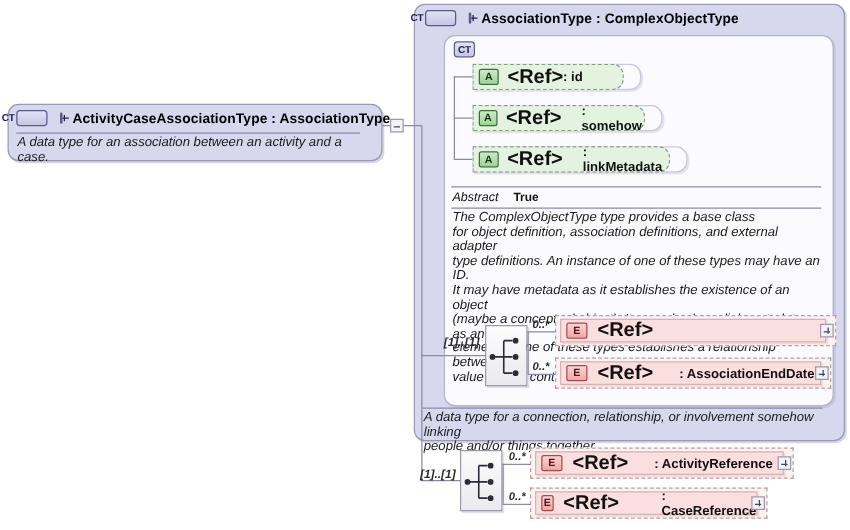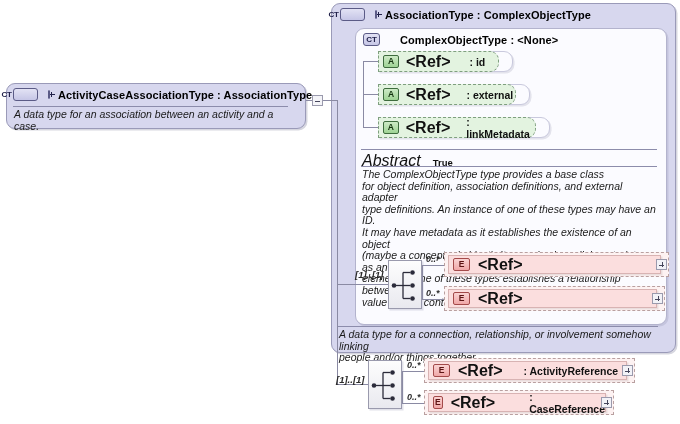--- a/index.html
+++ b/index.html
@@ -184,21 +184,21 @@
     color:#2a2a2a;white-space:nowrap;
   }
   .card-occ{
     position:absolute;
     font-size:9px;font-style:italic;font-weight:bold;
     color:#2a2a2a;white-space:nowrap;
   }
 
   
   .abs-row{position:absolute;white-space:nowrap;}
-  .abs-k{font-size:16px;font-style:italic;color:#111;}
+  .abs-k{font-size:10px;font-style:italic;color:#111;}
   .abs-v{font-size:9.5px;font-weight:bold;color:#111;margin-left:9px;}
 </style>
 </head>
 <body>
 
 <div class="canvas">
 
   <div class="panel" style="left:331px;top:3px;width:345px;height:350px;"></div>
 
   <div class="title-row" style="left:340px;top:8px;">
@@ -208,41 +208,40 @@
     </span>
     <span class="title-text">AssociationType : ComplexObjectType</span>
   </div>
 
   <div class="panel-inner" style="left:355px;top:28px;width:312px;height:297px;"></div>
 
   <div class="title-row" style="left:363px;top:33px;">
     <span class="badge-ct plain">
       <span>CT</span>
     </span>
-    <span class="title-text small">ComplexObjectType : &lt;None&gt;</span>
   </div>
 
   <div class="ln-v" style="left:363px;top:61px;height:66px;"></div>
   <div class="ln-h" style="left:363px;top:61px;width:15px;"></div>
   <div class="ln-h" style="left:363px;top:94px;width:15px;"></div>
   <div class="ln-h" style="left:363px;top:127px;width:15px;"></div>
 
   <div class="attr-row" style="left:378px;top:51px;width:135px;">
     <div class="attr-inner" style="left:-1px;width:121px;">
       <span class="badge-a">A</span>
       <span class="ref-lbl">&lt;Ref&gt;</span>
-      <span class="nm-lbl" style="margin-left:19px;">: id</span>
+      <span class="nm-lbl" style="margin-left:0;">: id</span>
     </div>
   </div>
 
   <div class="attr-row" style="left:378px;top:84px;width:152px;">
     <div class="attr-inner" style="left:-1px;width:138px;">
       <span class="badge-a">A</span>
       <span class="ref-lbl">&lt;Ref&gt;</span>
-      <span class="nm-lbl" style="margin-left:16px;">: external</span>
+      <span class="nm-lbl" style="margin-left:16px;">: somehow</span>
     </div>
   </div>
 
   <div class="attr-row" style="left:378px;top:117px;width:172px;">
     <div class="attr-inner" style="left:-1px;width:158px;">
       <span class="badge-a">A</span>
       <span class="ref-lbl">&lt;Ref&gt;</span>
       <span class="nm-lbl" style="margin-left:16px;">: linkMetadata</span>
     </div>
   </div>
@@ -292,20 +291,21 @@
     </div>
     <div class="elem-plus" style="left:212px;top:7px;"></div>
   </div>
 
   <span class="card-occ" style="left:426px;top:288px;">0..*</span>
   <div class="elem-wrap" style="left:444px;top:286px;">
     <div class="elem-dash" style="width:221px;"></div>
     <div class="elem-box" style="width:209px;">
       <span class="badge-e">E</span>
       <span class="ref-lbl">&lt;Ref&gt;</span>
+      <span class="nm-lbl" style="margin-left:21px;">: AssociationEndDate</span>
     </div>
     <div class="elem-plus" style="left:208px;top:7px;"></div>
   </div>
 
   <div class="hsep" style="left:338px;top:326px;width:320px;"></div>
   <div class="doc" style="left:339px;top:329px;width:322px;">A data type for a connection, relationship, or involvement somehow linking
 people and/or things together.</div>
 
   <div class="panel" style="left:6px;top:83px;width:300px;height:46px;"></div>
   <div class="title-row" style="left:13px;top:88px;">

